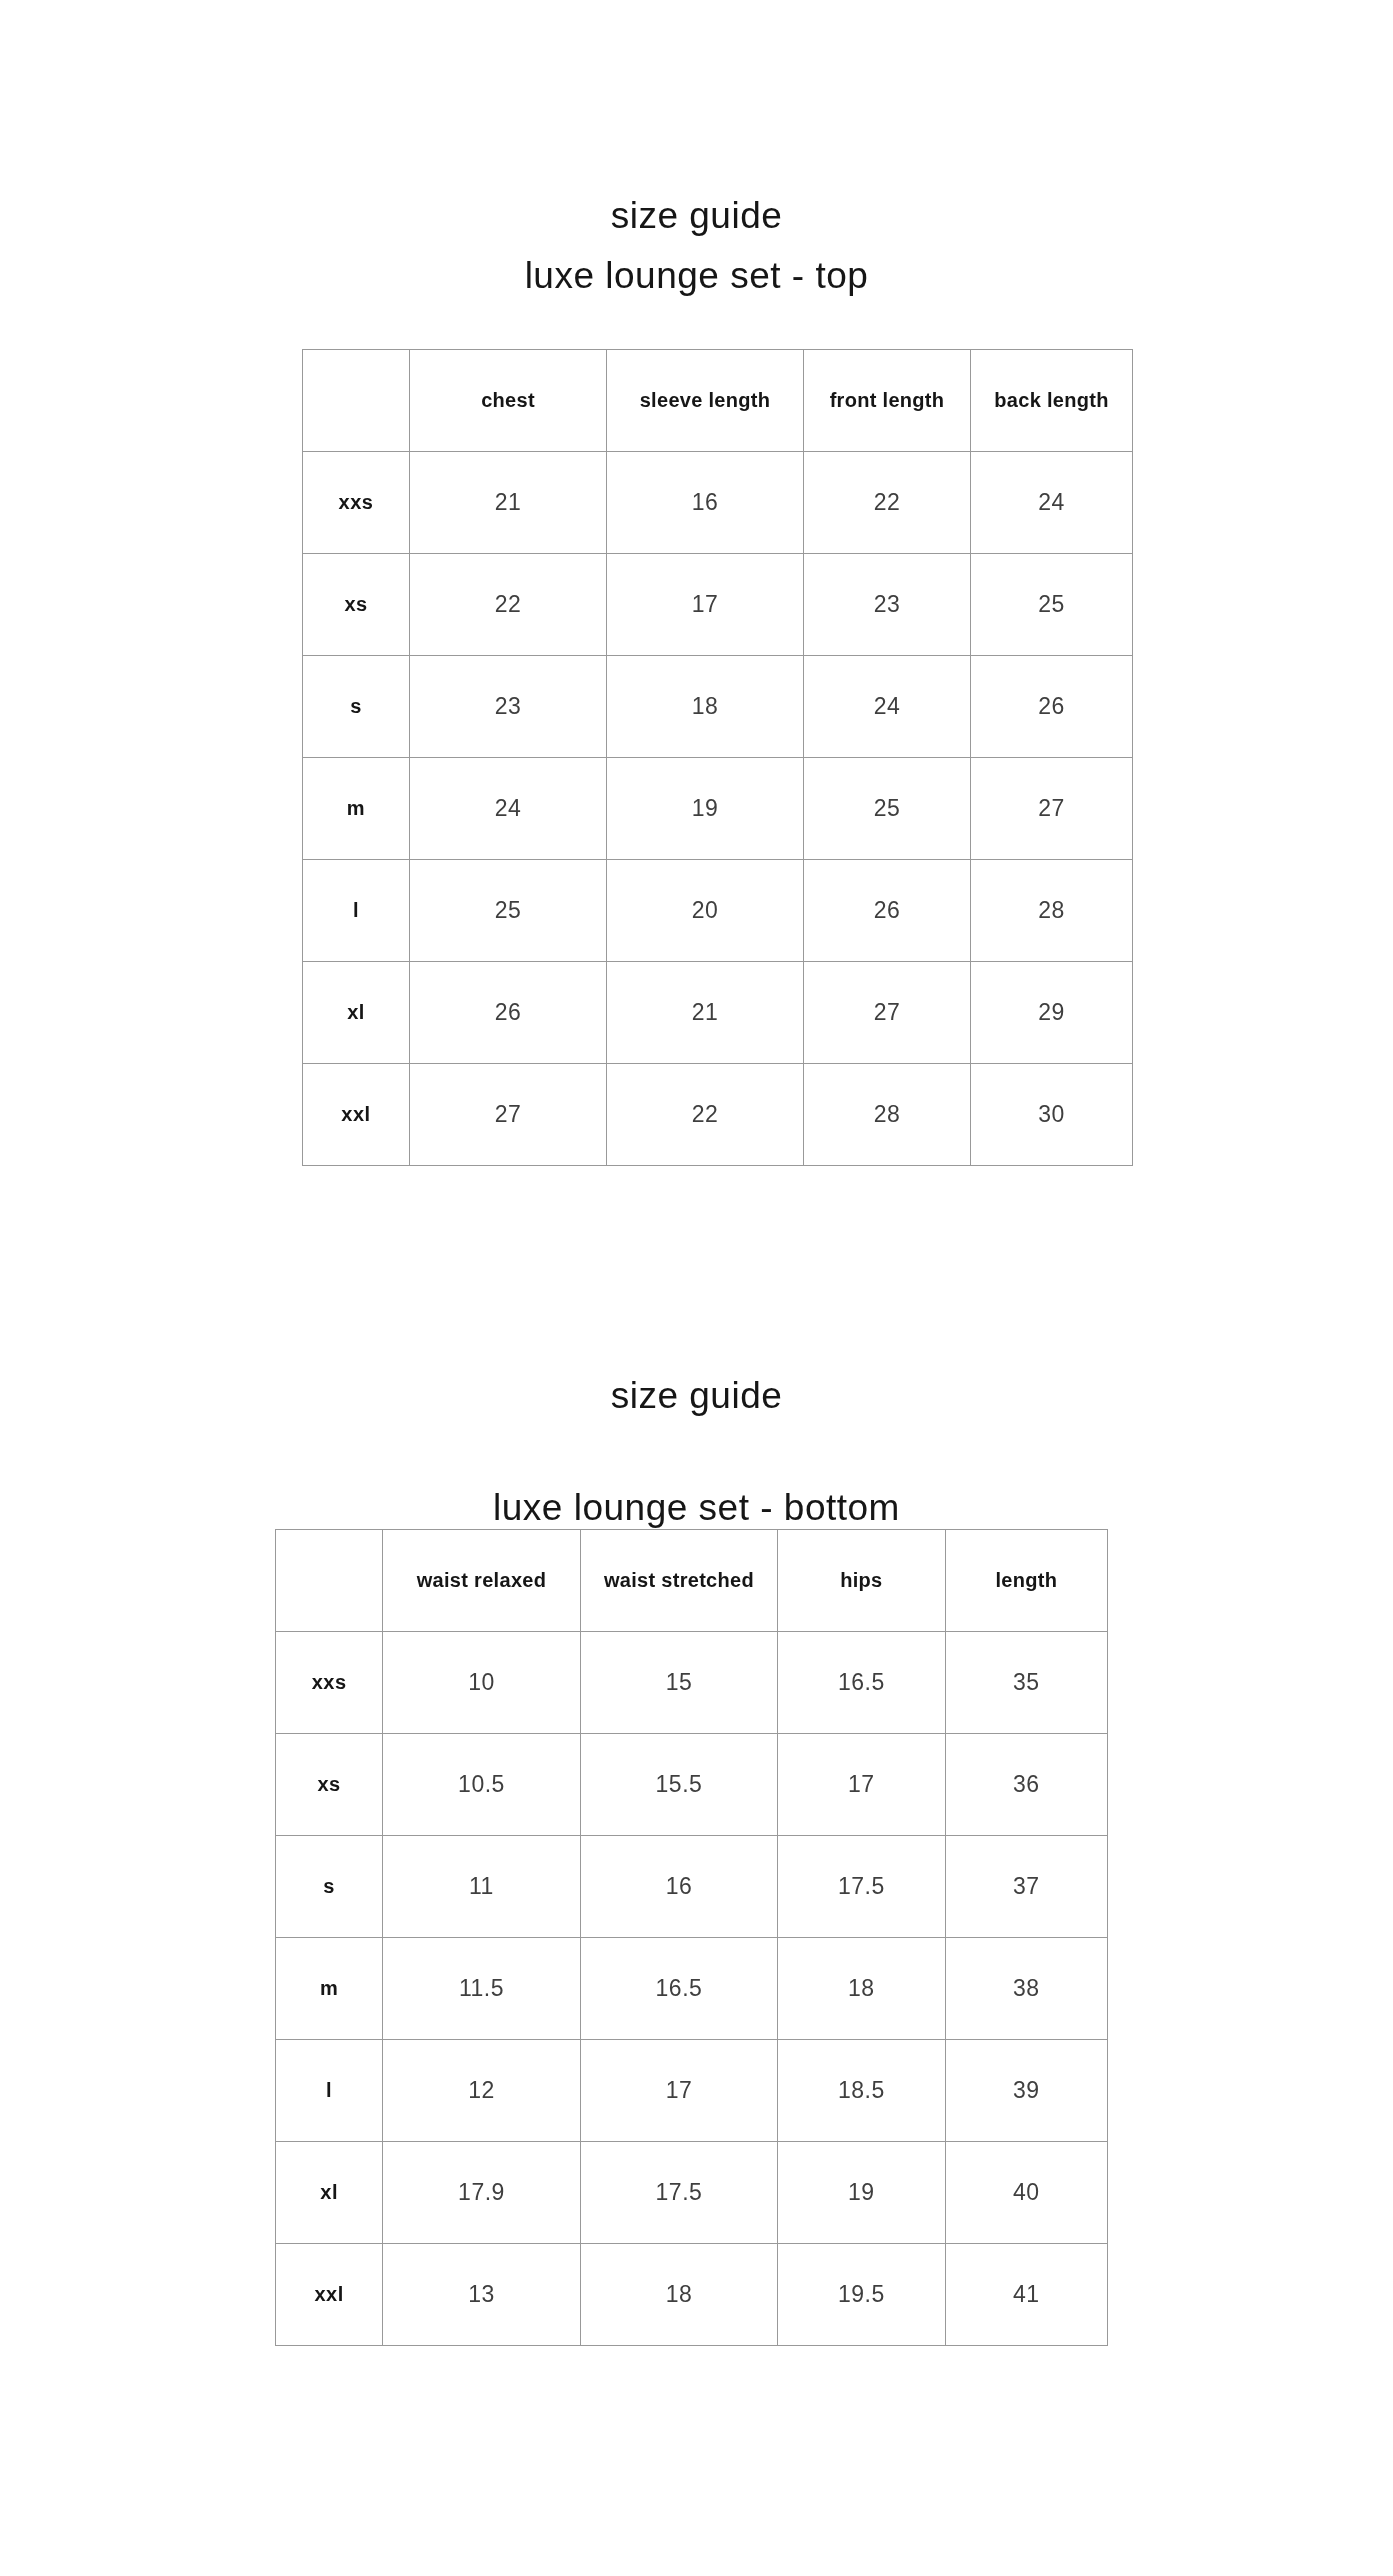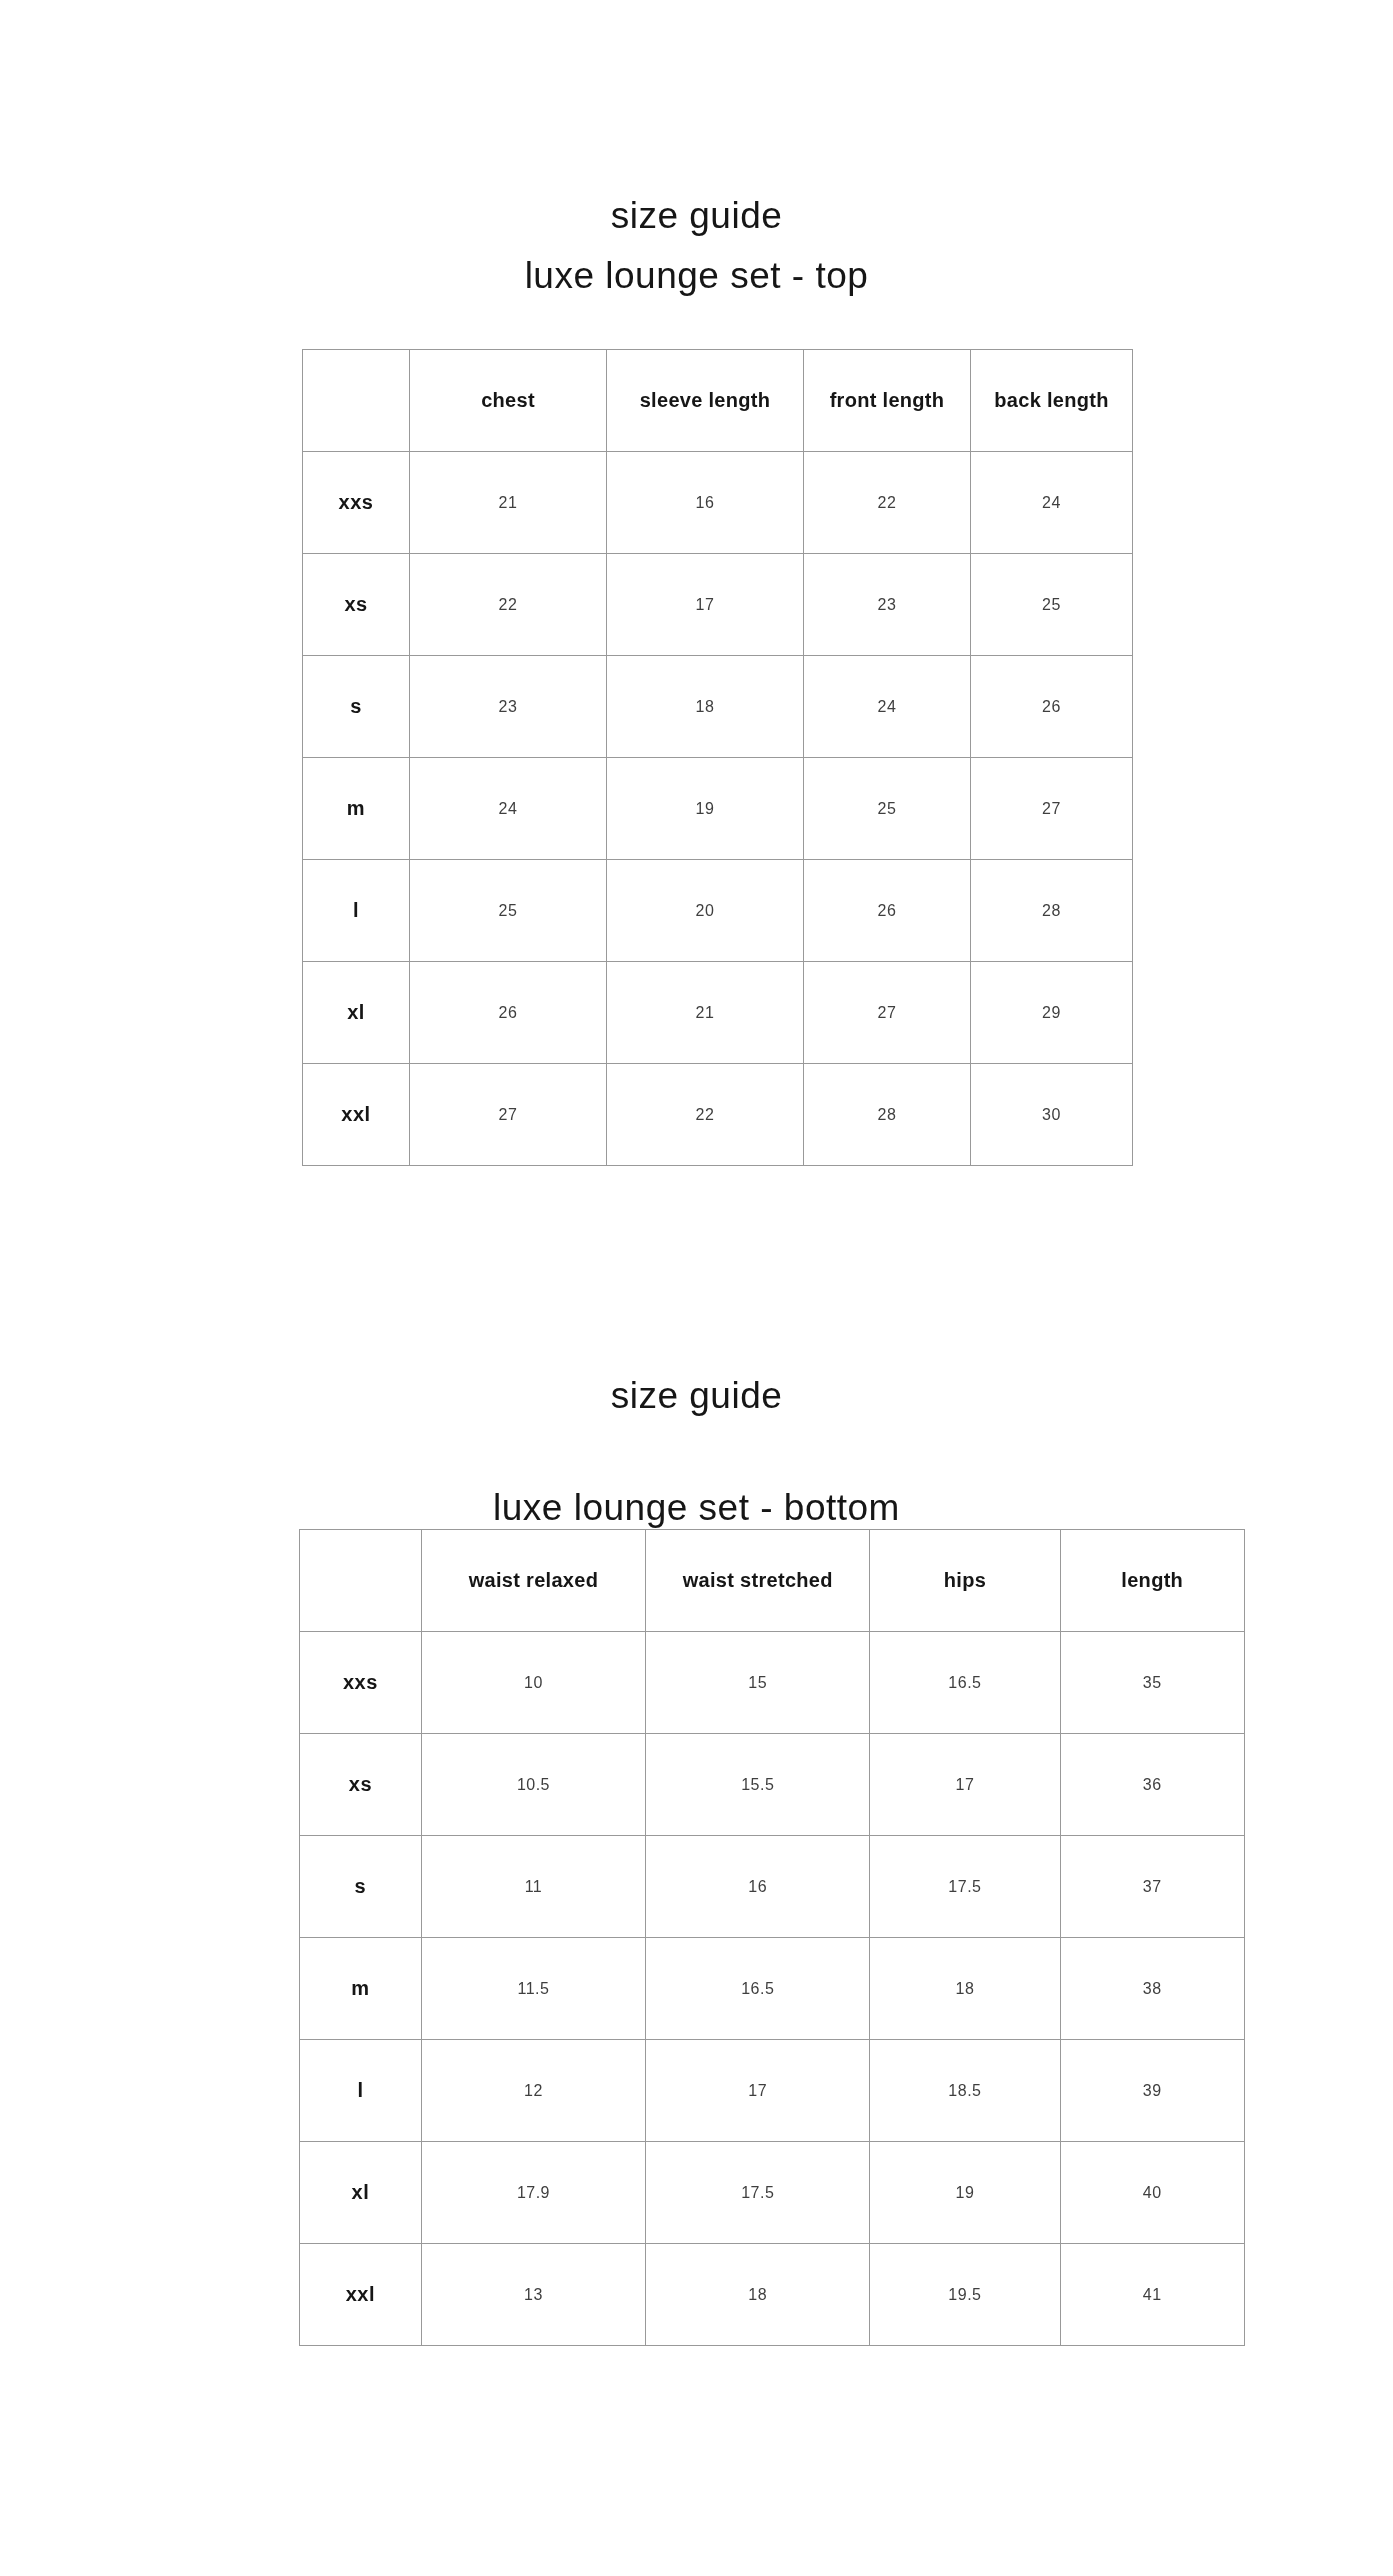--- a/index.html
+++ b/index.html
@@ -47,29 +47,29 @@
     color: #161616;
     letter-spacing: 0.3px;
   }
   .size-table td.size-label {
     font-size: 20px;
     font-weight: 700;
     color: #161616;
     letter-spacing: 0.5px;
   }
   .size-table td.value {
-    font-size: 16px;
+    font-size: 23px;
     font-weight: 400;
     color: #3f3f3f;
     letter-spacing: 0.5px;
   }
   
   #table-top    { left: 302px; top: 349px;  width: 831px; }
   
-  #table-bottom { left: 275px; top: 1529px; width: 946px; margin-left: 24px; }
+  #table-bottom { left: 275px; top: 1529px; width: 833px; }
 
   #title-top       { top: 200px;  }
   #subtitle-top    { top: 260px; text-align: center;  }
   #title-bottom    { top: 1380px; }
   #subtitle-bottom { top: 1445px; margin-top: 47px; }
 
   col.c-label  { width: 107px; }
   col.c-wide   { width: 197px; }
   col.c-mid    { width: 167px; }
   col.c-last   { width: 162px; }

